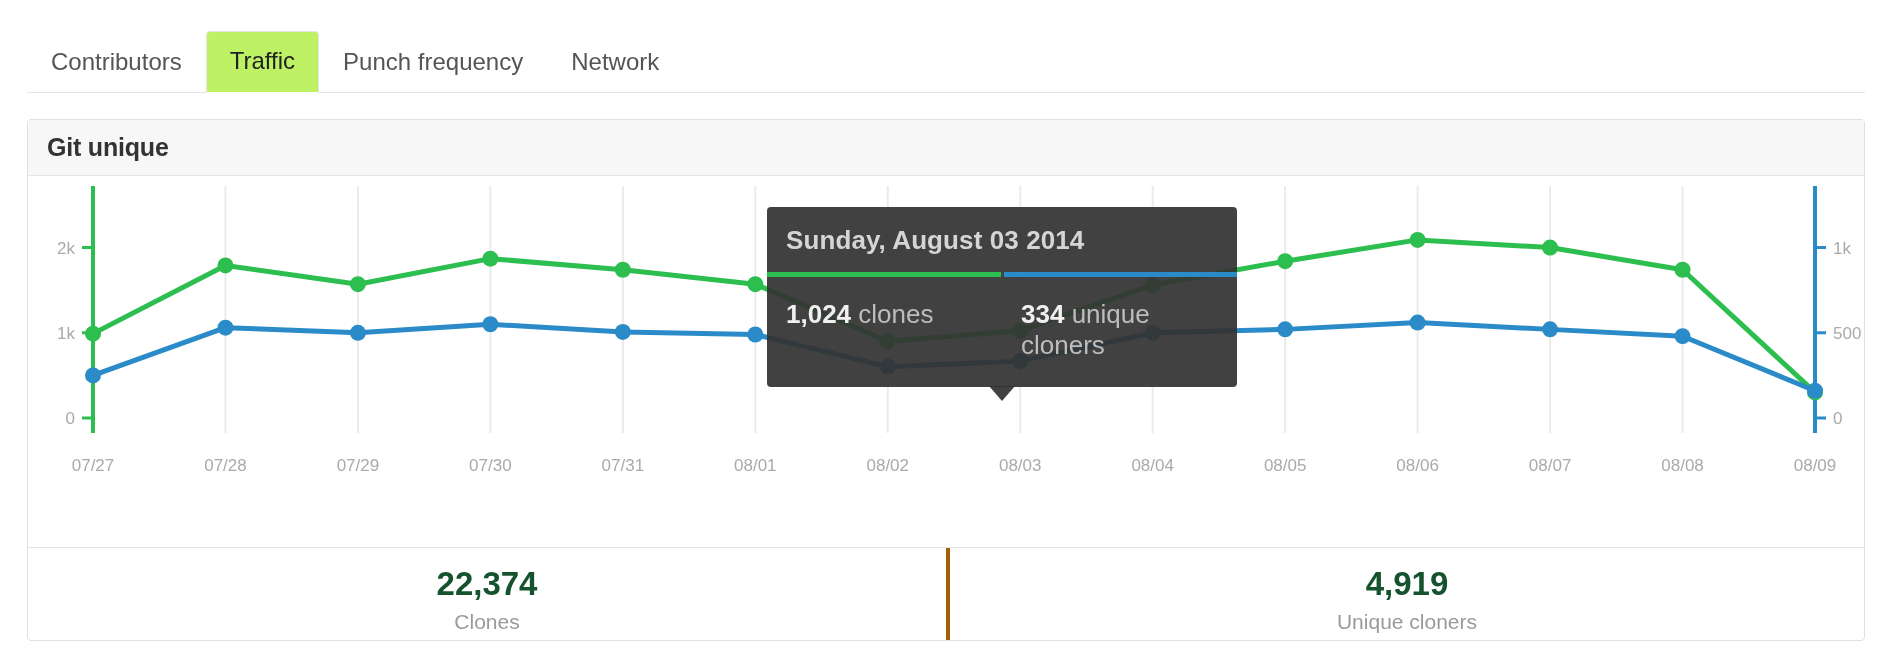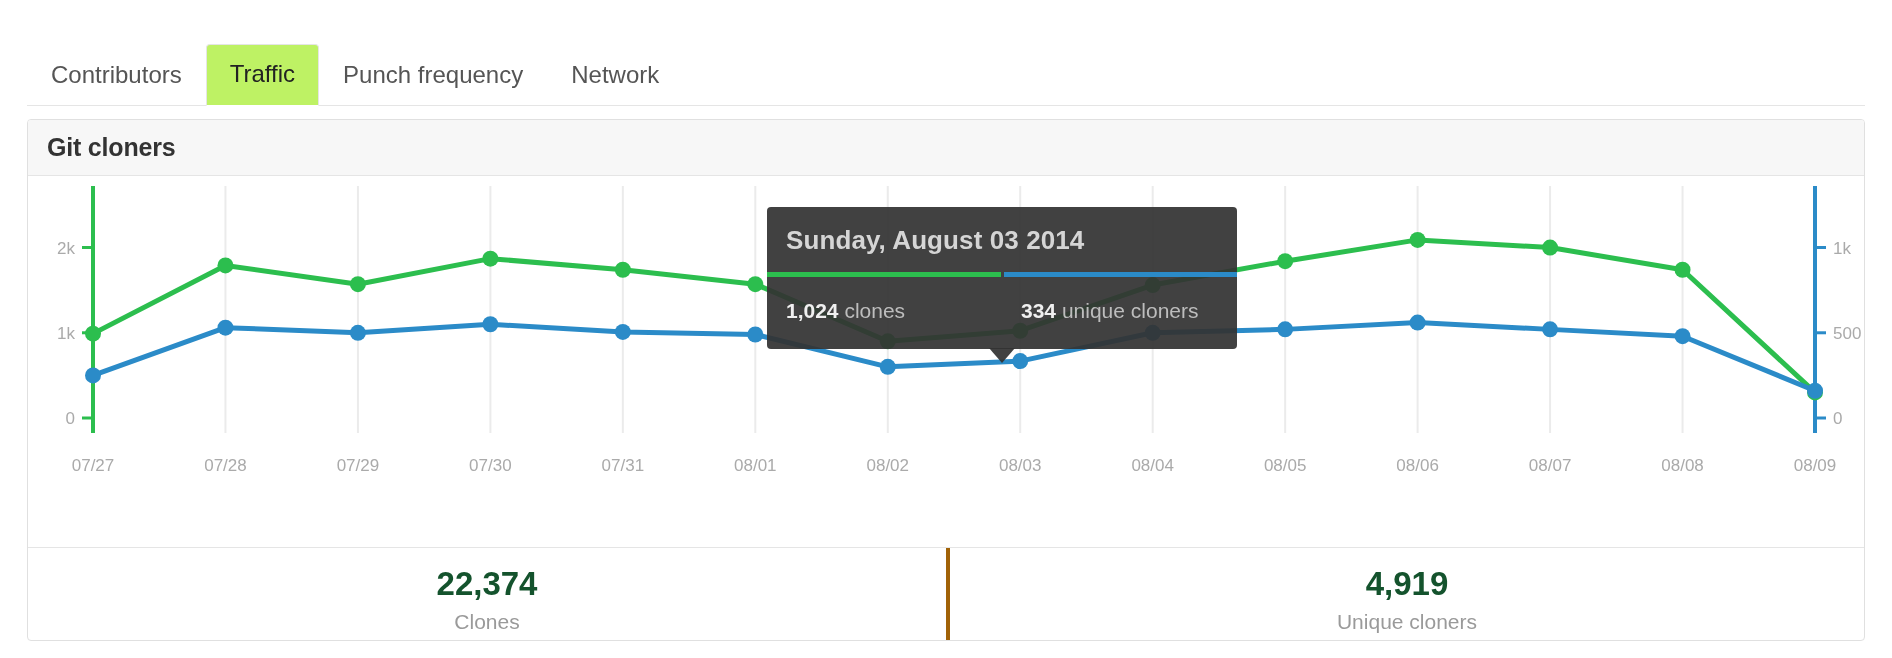--- a/index.html
+++ b/index.html
@@ -7,21 +7,21 @@
     margin: 0; padding: 0;
     background: #ffffff;
     width: 1892px; height: 658px;
     font-family: "Liberation Sans", sans-serif;
     -webkit-font-smoothing: antialiased;
   }
   #root { position: relative; width: 1892px; height: 658px; overflow: hidden; }
 
   
   .tabnav {
-    position: absolute; left: 0; top: 0; width: 1892px; height: 106px;
+    position: absolute; left: 0; top: 0; width: 1892px; height: 93px;
   }
   .tabnav-underline {
     position: absolute; left: 27px; right: 27px; bottom: 0; height: 1px;
     background: #e5e5e5;
   }
   .tabs { position: absolute; left: 27px; bottom: 0; display: flex; align-items: flex-end; }
   .tab {
     font-size: 24px; color: #555555; line-height: 1;
     padding: 17px 23px 19px 23px; white-space: nowrap;
     border: 1px solid transparent; border-bottom: none;
@@ -63,21 +63,21 @@
   }
   .tooltip-title {
     font-size: 26px; font-weight: bold; color: #d5d5d5;
     padding: 18px 0 16px 19px; letter-spacing: 0.1px;
   }
   .tooltip-bars { display: flex; height: 5px; }
   .tooltip-bar { flex: 1 1 50%; }
   .tooltip-bar.green { background: #2cbe4e; }
   .tooltip-bar.blue  { background: #2b8bc8; margin-left: 3px; }
   .tooltip-stats { display: flex; padding: 0 0 26px 0; }
-  .tooltip-stat { flex: 1 1 50%; padding: 22px 0 0 19px; font-size: 21px; color: #bdbdbd; }
+  .tooltip-stat { flex: 1 1 50%; padding: 22px 0 0 19px; font-size: 26px; color: #bdbdbd; }
   .tooltip-stat b { color: #f0f0f0; font-weight: bold; }
   .tooltip-arrow {
     position: absolute; left: 50%; bottom: -14px; margin-left: -13px;
     width: 0; height: 0;
     border-left: 13px solid transparent; border-right: 13px solid transparent;
     border-top: 15px solid rgba(51,51,51,0.93);
   }
 
   
   .totals { display: flex; height: 93px; border-top: 1px solid #e5e5e5; }
@@ -97,21 +97,21 @@
         <div class="tab">Contributors</div>
         <div class="tab selected">Traffic</div>
         <div class="tab">Punch frequency</div>
         <div class="tab">Network</div>
       </div>
   </nav>
 
   <section class="card">
 
     <header class="card-header">
-      <span class="card-title">Git cloners</span>
+      <span class="card-title">Git unique</span>
     </header>
 
     <div class="graph-wrap">
 
       <svg class="graph-svg" id="chart" width="1836" height="371" viewBox="0 0 1836 371">
           <line x1="197.46153846153848" x2="197.46153846153848" y1="10" y2="257" stroke="#ebebeb" stroke-width="2"></line>
           <line x1="329.92307692307696" x2="329.92307692307696" y1="10" y2="257" stroke="#ebebeb" stroke-width="2"></line>
           <line x1="462.3846153846154" x2="462.3846153846154" y1="10" y2="257" stroke="#ebebeb" stroke-width="2"></line>
           <line x1="594.8461538461539" x2="594.8461538461539" y1="10" y2="257" stroke="#ebebeb" stroke-width="2"></line>
           <line x1="727.3076923076924" x2="727.3076923076924" y1="10" y2="257" stroke="#ebebeb" stroke-width="2"></line>

